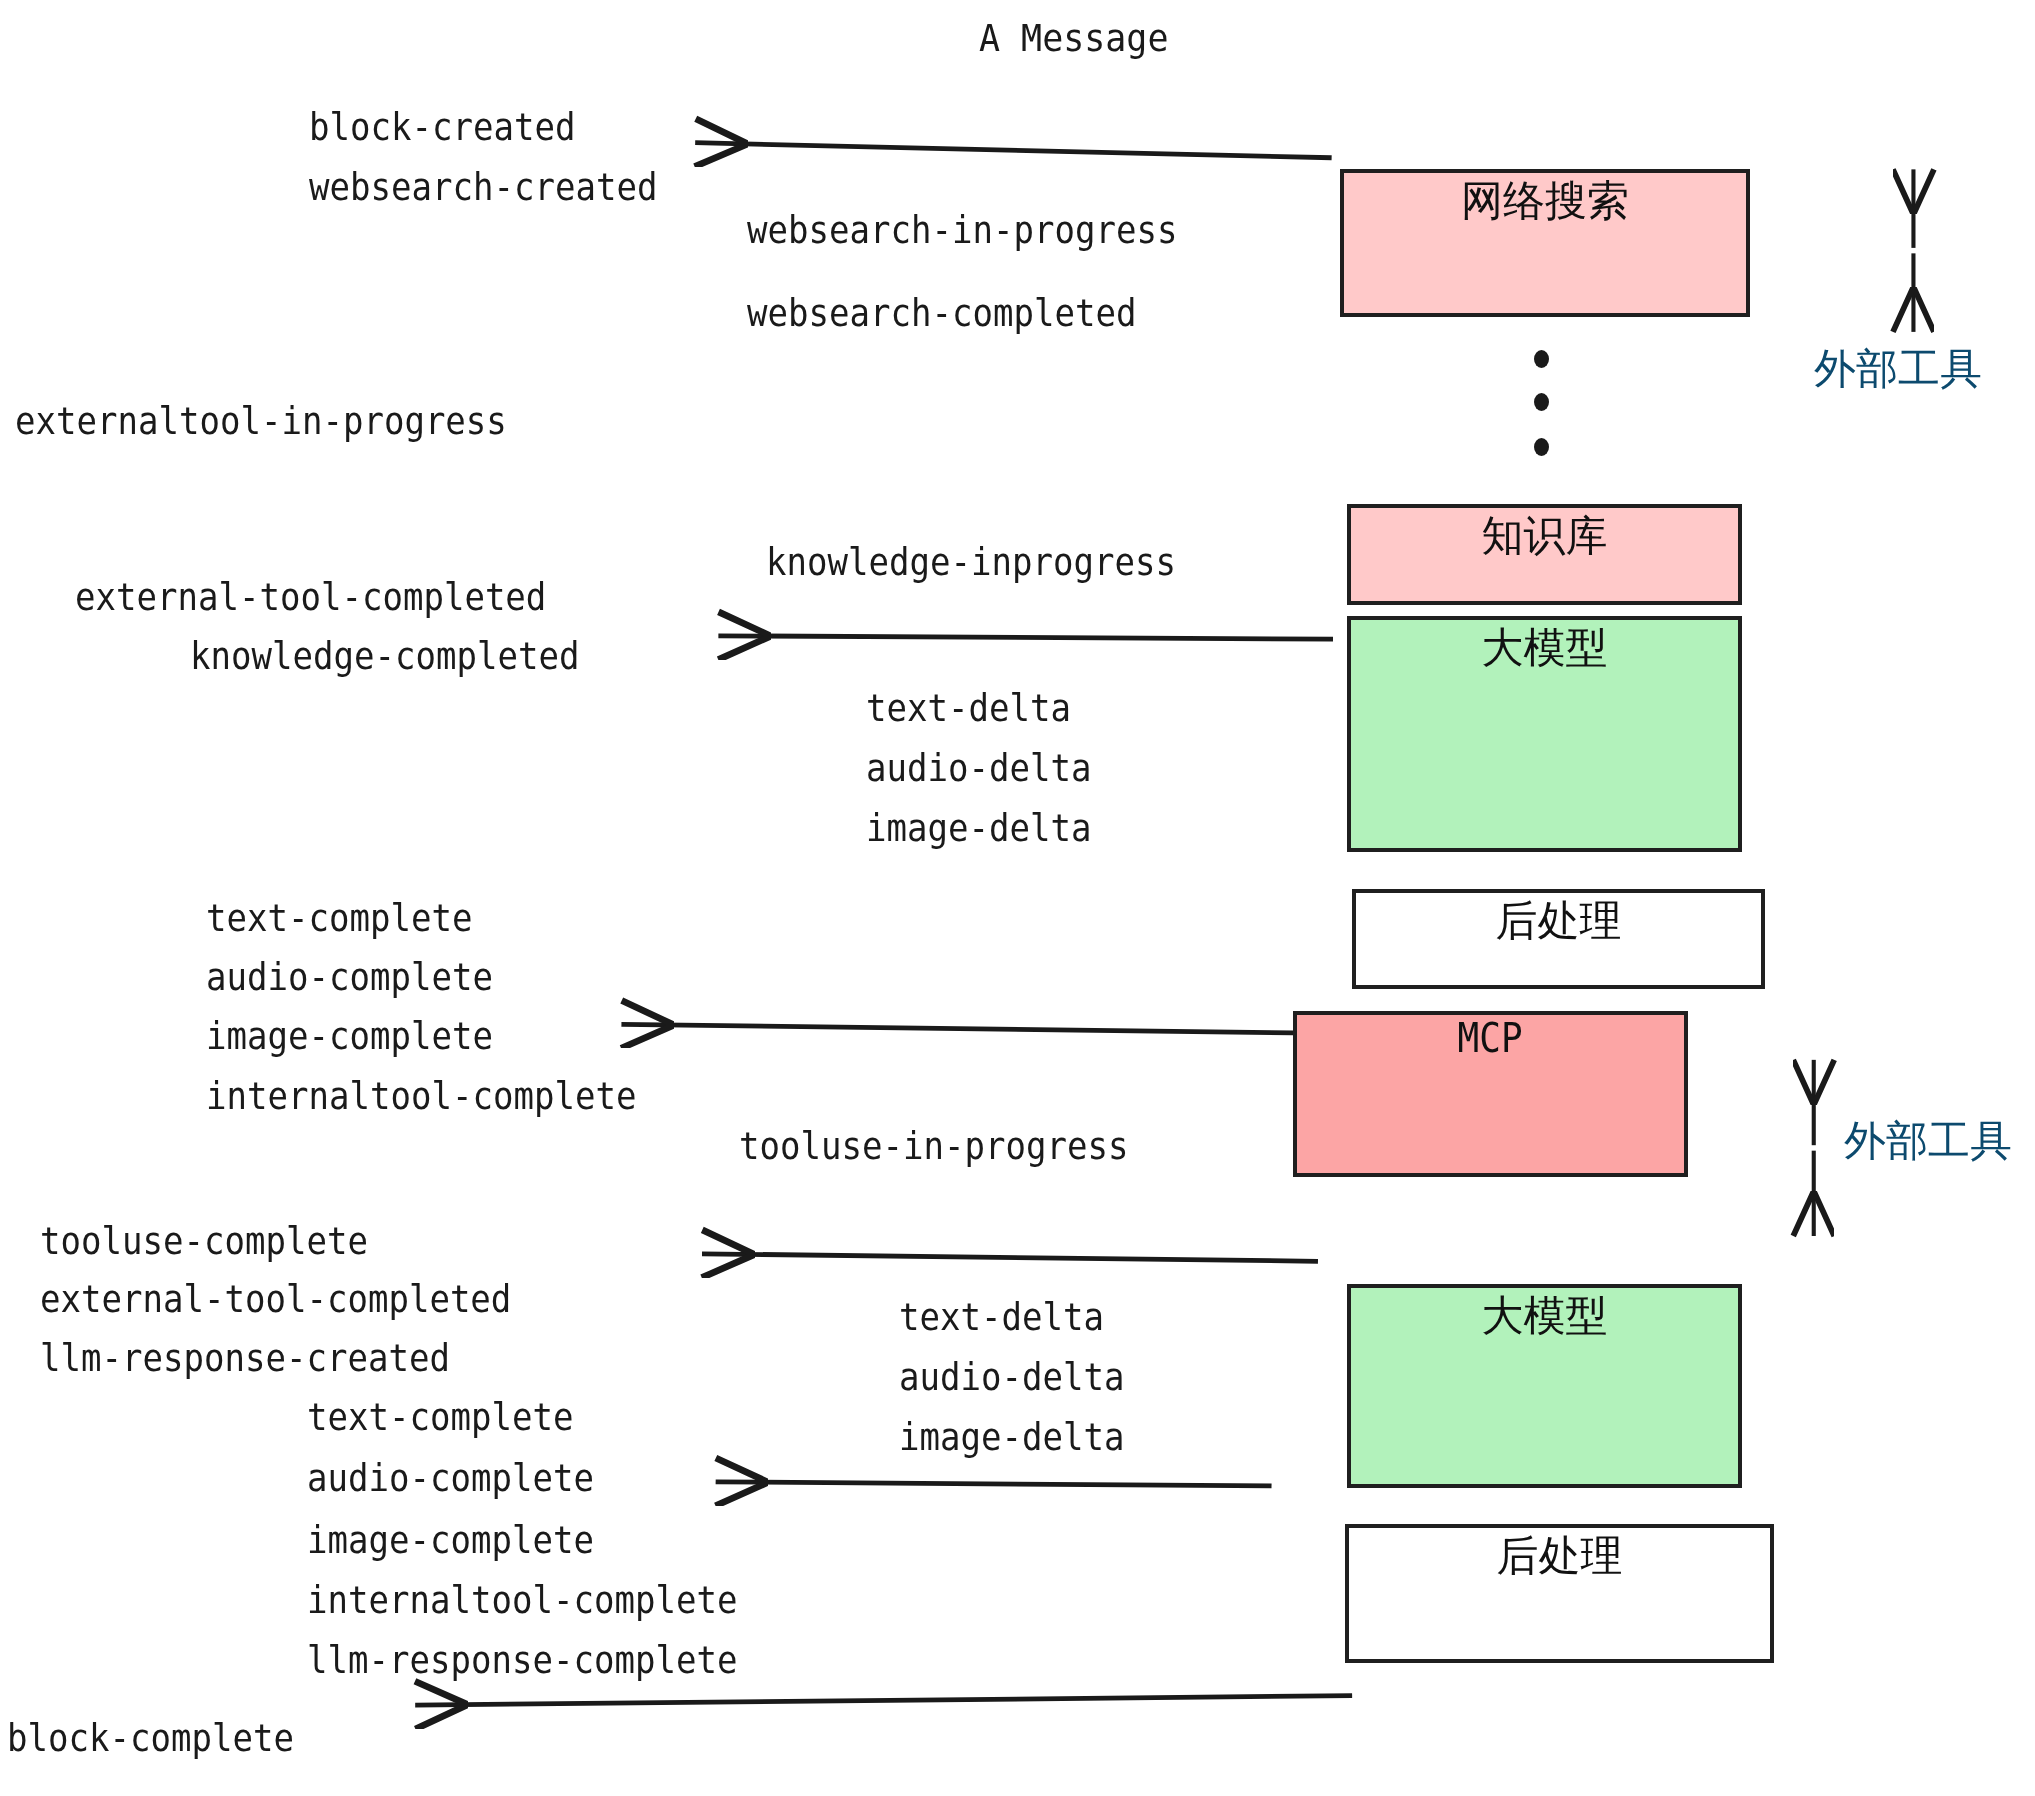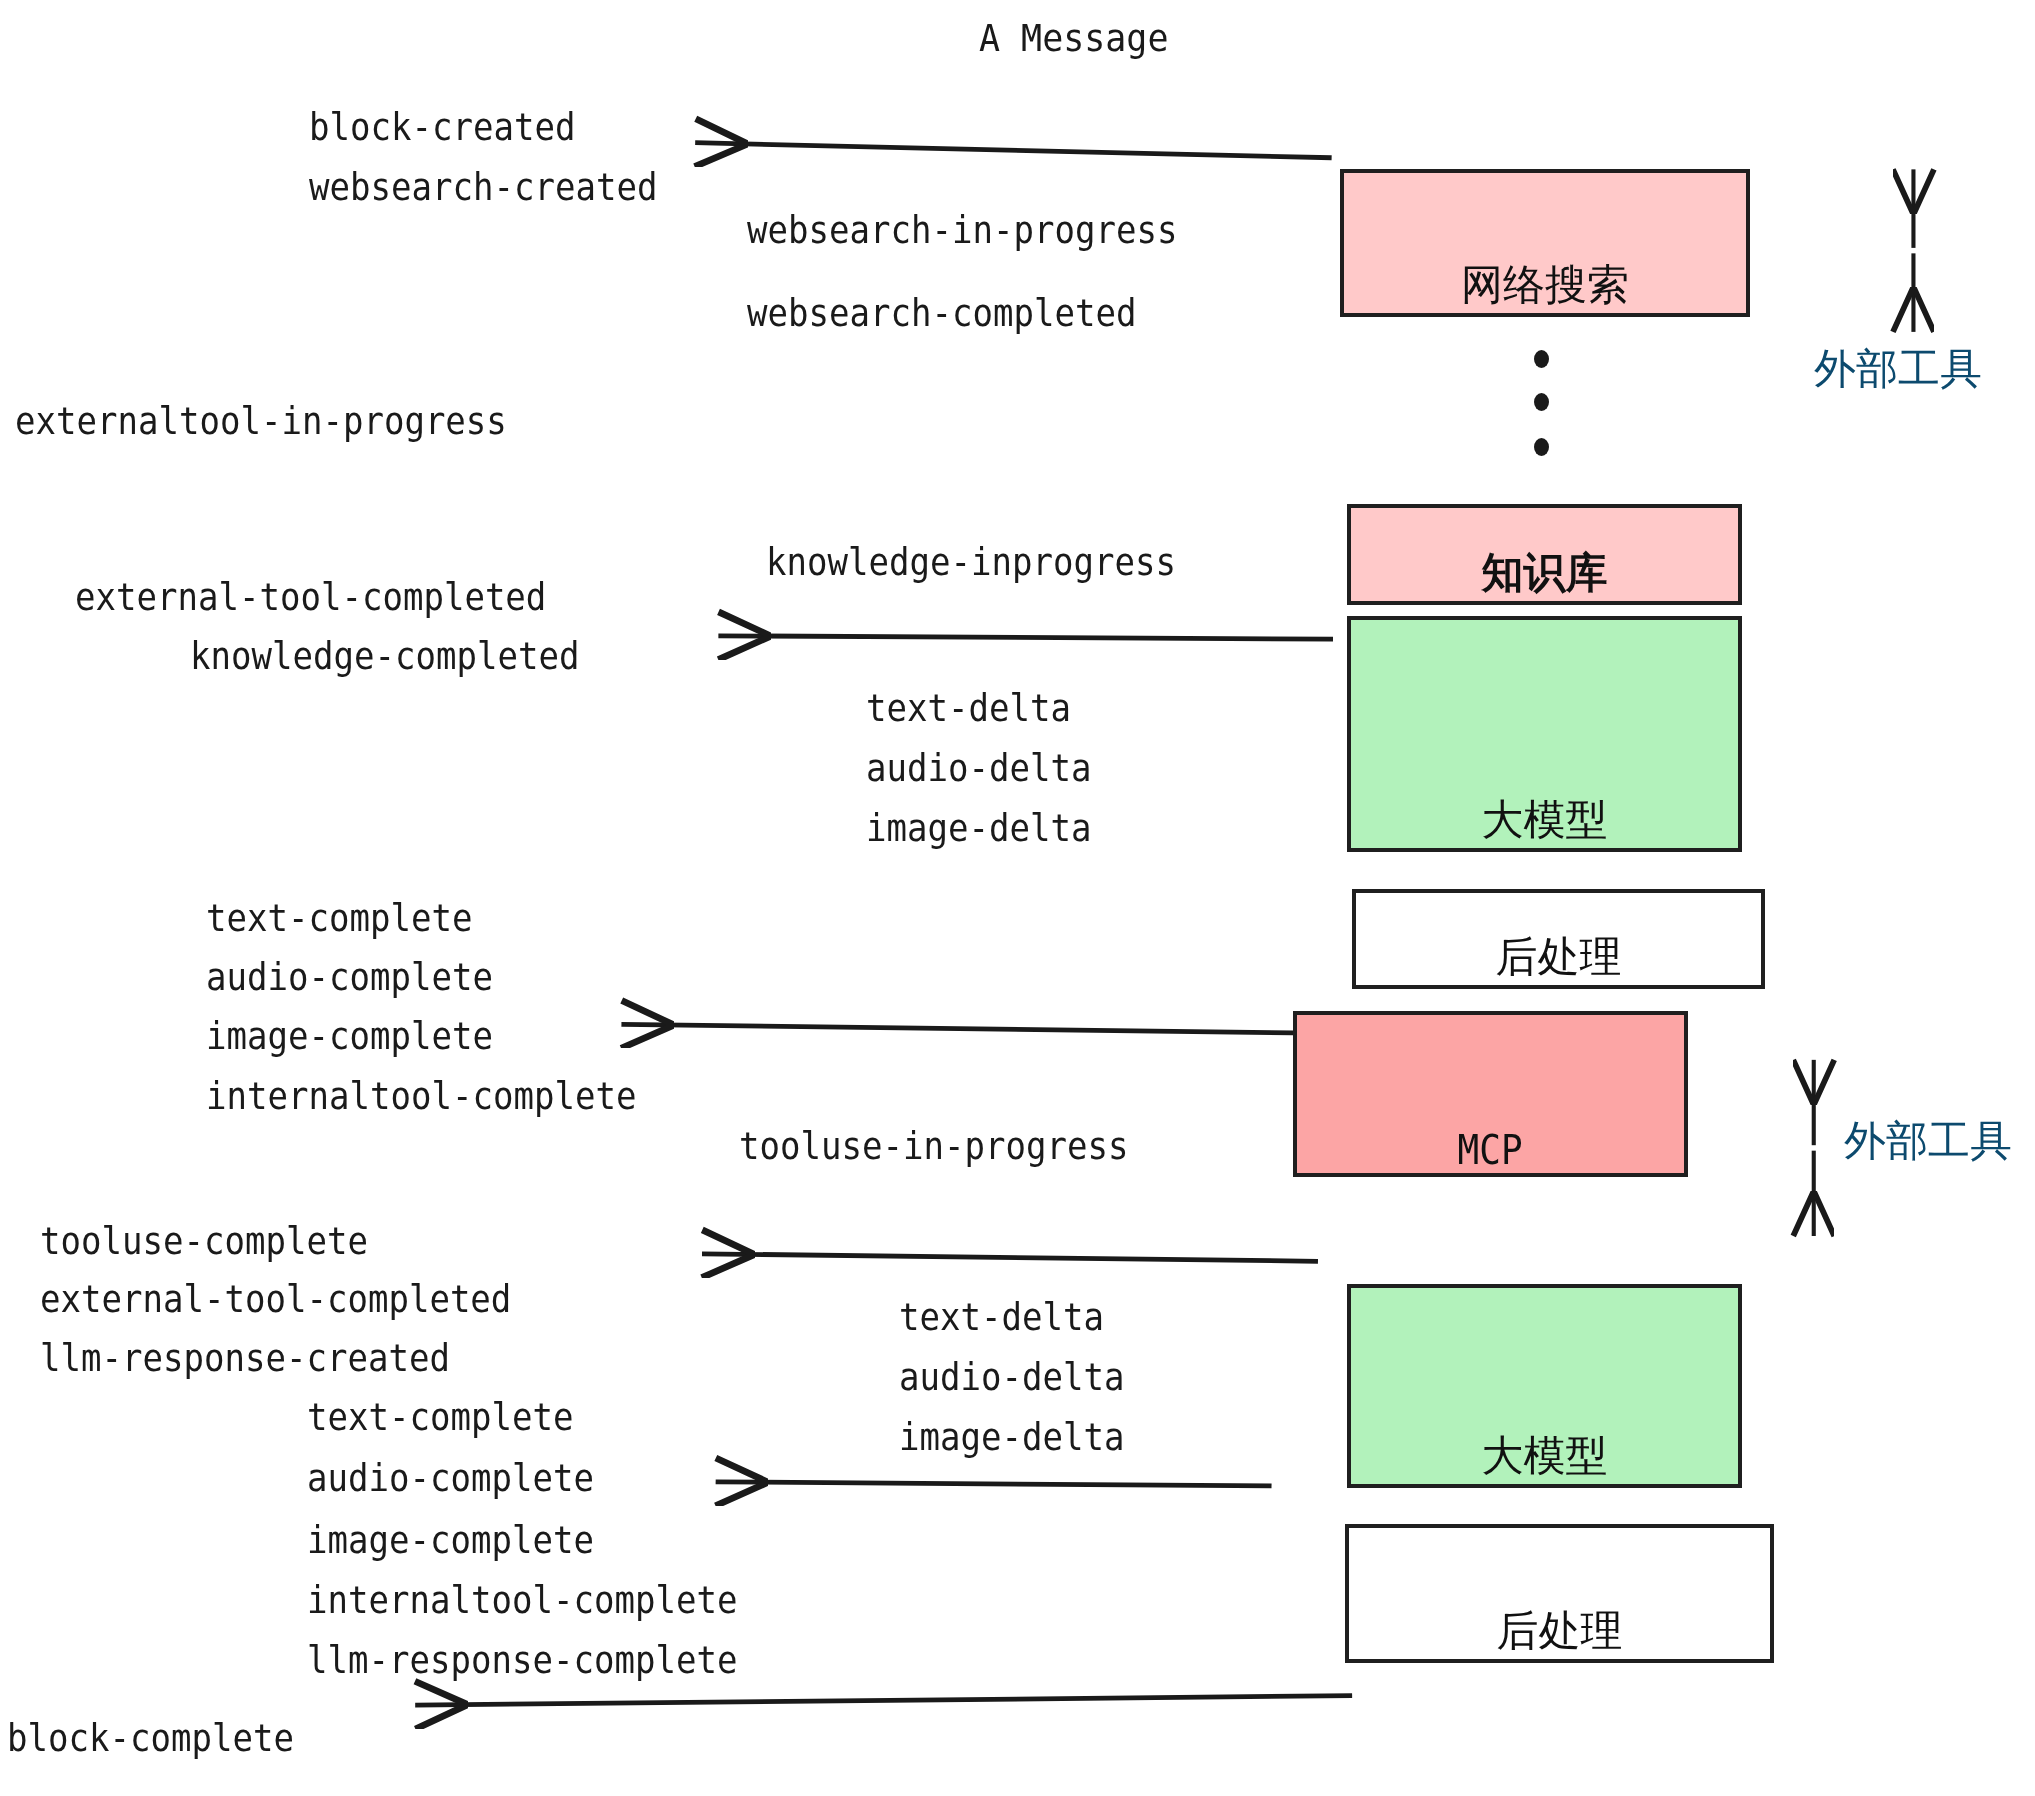--- a/index.html
+++ b/index.html
@@ -28,21 +28,21 @@
     color:#1a1a1a;
     white-space:nowrap;
     transform:scaleX(0.92);
     transform-origin:left center;
   }
   .box{
     position:absolute;
     border:4.1px solid #1f1f1f;
     box-sizing:border-box;
     display:flex;
-    align-items:flex-end;
+    align-items:flex-start;
     justify-content:center;
   }
   .box .lbl{
     font-family:"DejaVu Sans","Liberation Sans",sans-serif;
     font-size:42px;
     color:#111111;
     white-space:nowrap;
   }
   .box .lbl.mono{
     font-family:"DejaVu Sans Mono","Liberation Mono",monospace;
@@ -97,21 +97,21 @@
         <line x1="2802" y1="371" x2="2802" y2="486" marker-end="url(#ahu)" stroke-width="6"></line>
         <line x1="2656" y1="1677" x2="2656" y2="1552" marker-end="url(#ahu)" stroke-width="6"></line>
         <line x1="2656" y1="1685" x2="2656" y2="1810" marker-end="url(#ahu)" stroke-width="6"></line>
       </g>
   </svg>
 
   <div id="boxes-layer">
       <div class="box" style="left: 1340px; top: 169px; width: 410px; height: 148px; background: rgb(255, 201, 201);">
         <span class="lbl">网络搜索</span>
       </div>
-      <div class="box" style="left: 1347px; top: 504px; width: 395px; height: 101px; background: rgb(255, 201, 201); font-weight: bold;">
+      <div class="box" style="left: 1347px; top: 504px; width: 395px; height: 101px; background: rgb(255, 201, 201);">
         <span class="lbl">知识库</span>
       </div>
       <div class="box" style="left: 1347px; top: 616px; width: 395px; height: 236px; background: rgb(178, 242, 187);">
         <span class="lbl">大模型</span>
       </div>
       <div class="box" style="left: 1352px; top: 889px; width: 413px; height: 100px; background: rgb(255, 255, 255);">
         <span class="lbl">后处理</span>
       </div>
       <div class="box" style="left: 1293px; top: 1011px; width: 395px; height: 166px; background: #fca5a5;">
         <span class="lbl mono">MCP</span>

